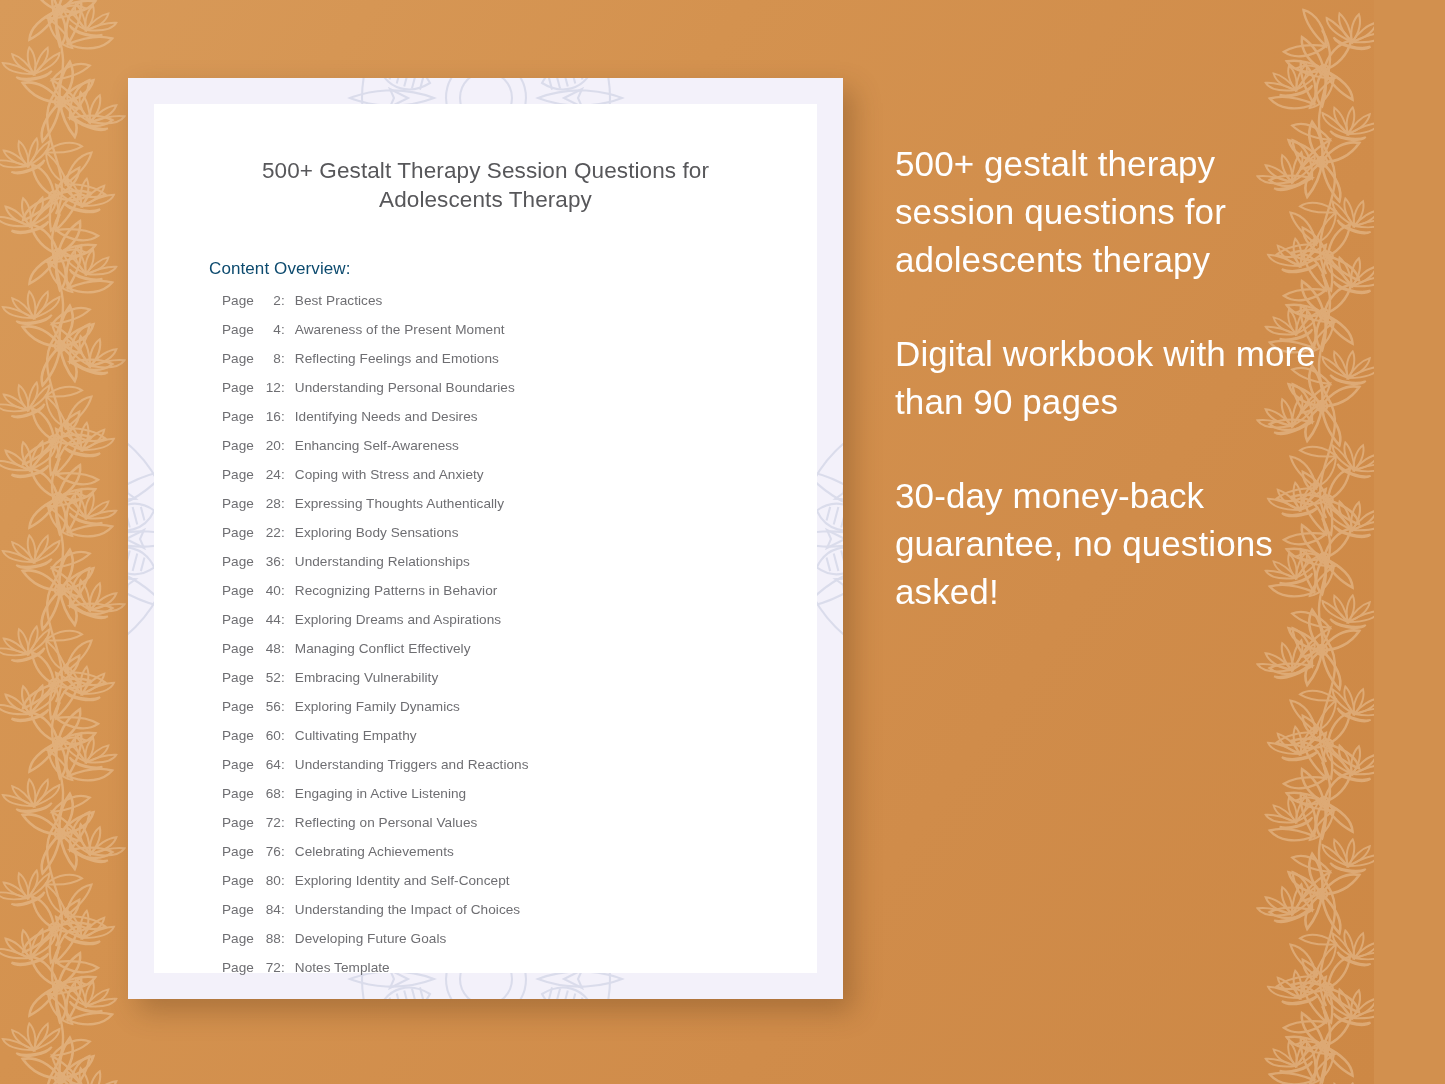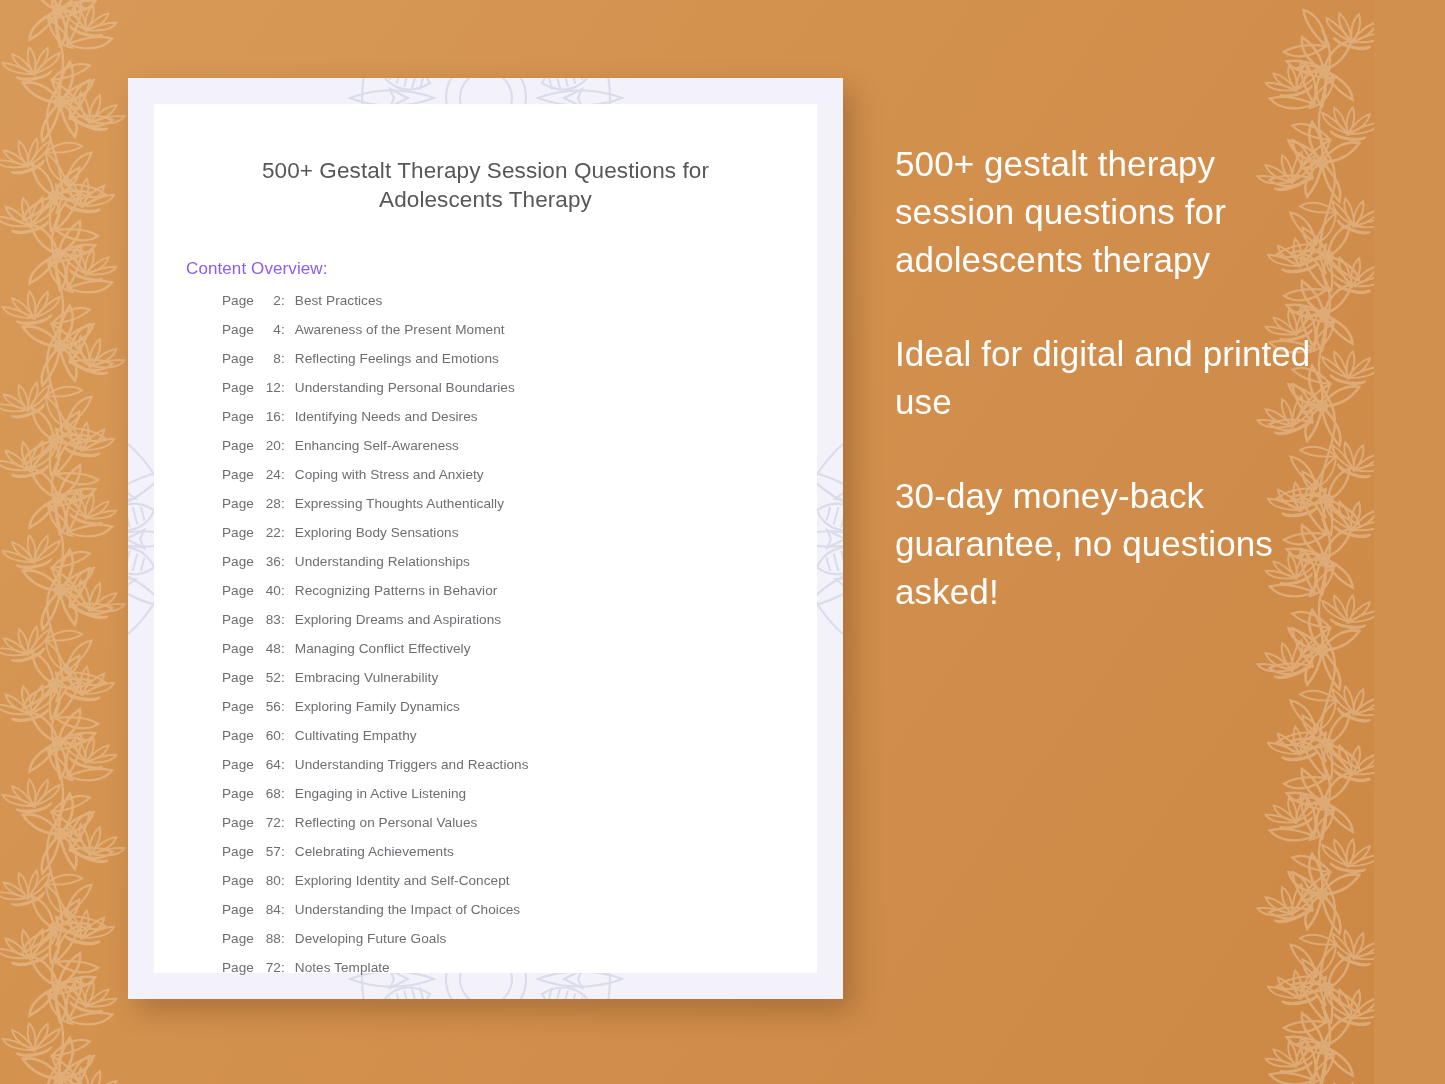--- a/index.html
+++ b/index.html
@@ -70,24 +70,24 @@
     text-align: center;
     font-size: 22.5px;
     font-weight: 400;
     line-height: 29px;
     color: #57575a;
     letter-spacing: 0.1px;
   }
 
   #overview-label {
     margin: 0;
-    padding: 45px 0 0 32px;
+    padding: 45px 0 0 55px;
     font-size: 17px;
     font-weight: 400;
-    color: #8b5cf6;
+    color: #0c4a6e;
     letter-spacing: 0.1px;
   }
 
   #toc {
     margin: 0;
     padding: 14px 0 0 68px;
     list-style: none;
   }
   #toc li {
     display: flex;
@@ -319,21 +319,21 @@
             <span class="pg-title">Understanding Relationships</span>
           </li>
           <li>
             <span class="pg-word">Page</span>
             <span class="pg-num">40</span>
             <span class="pg-colon">:</span>
             <span class="pg-title">Recognizing Patterns in Behavior</span>
           </li>
           <li>
             <span class="pg-word">Page</span>
-            <span class="pg-num">83</span>
+            <span class="pg-num">44</span>
             <span class="pg-colon">:</span>
             <span class="pg-title">Exploring Dreams and Aspirations</span>
           </li>
           <li>
             <span class="pg-word">Page</span>
             <span class="pg-num">48</span>
             <span class="pg-colon">:</span>
             <span class="pg-title">Managing Conflict Effectively</span>
           </li>
           <li>
@@ -367,21 +367,21 @@
             <span class="pg-title">Engaging in Active Listening</span>
           </li>
           <li>
             <span class="pg-word">Page</span>
             <span class="pg-num">72</span>
             <span class="pg-colon">:</span>
             <span class="pg-title">Reflecting on Personal Values</span>
           </li>
           <li>
             <span class="pg-word">Page</span>
-            <span class="pg-num">57</span>
+            <span class="pg-num">76</span>
             <span class="pg-colon">:</span>
             <span class="pg-title">Celebrating Achievements</span>
           </li>
           <li>
             <span class="pg-word">Page</span>
             <span class="pg-num">80</span>
             <span class="pg-colon">:</span>
             <span class="pg-title">Exploring Identity and Self-Concept</span>
           </li>
           <li>
@@ -401,17 +401,17 @@
             <span class="pg-num">72</span>
             <span class="pg-colon">:</span>
             <span class="pg-title">Notes Template</span>
           </li>
         </ul>
     </div>
   </div>
 
   <div id="promo">
       <p>500+ gestalt therapy session questions for adolescents therapy</p>
-      <p>Ideal for digital and printed use</p>
+      <p>Digital workbook with more than 90 pages</p>
       <p>30-day money-back guarantee, no questions asked!</p>
     </div>
 
 </div>
 
 </body></html>

